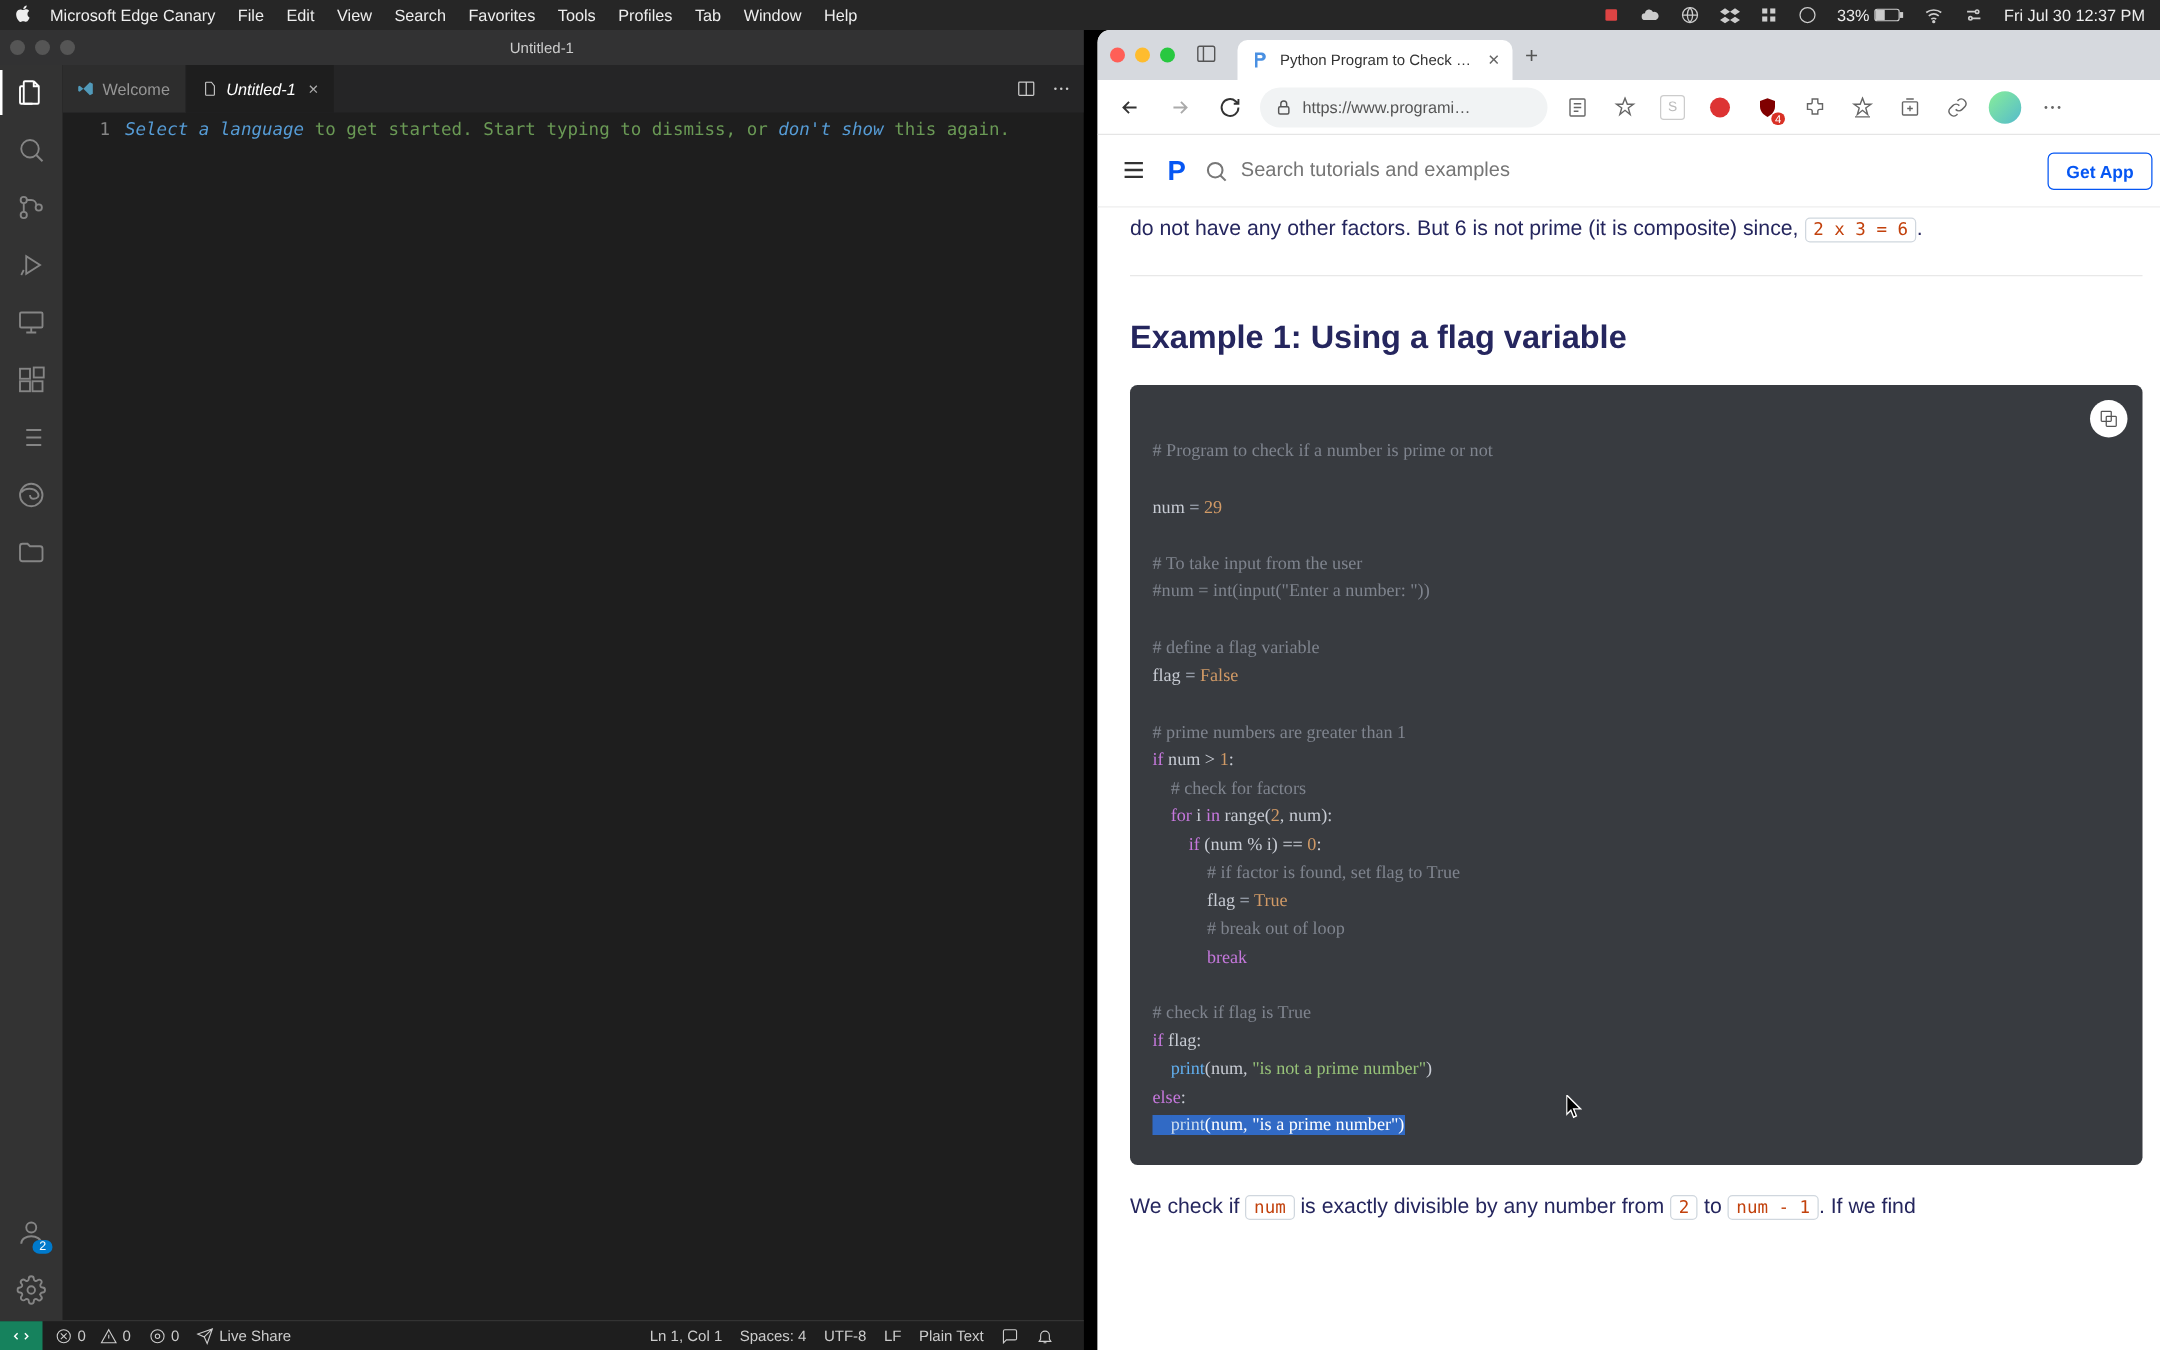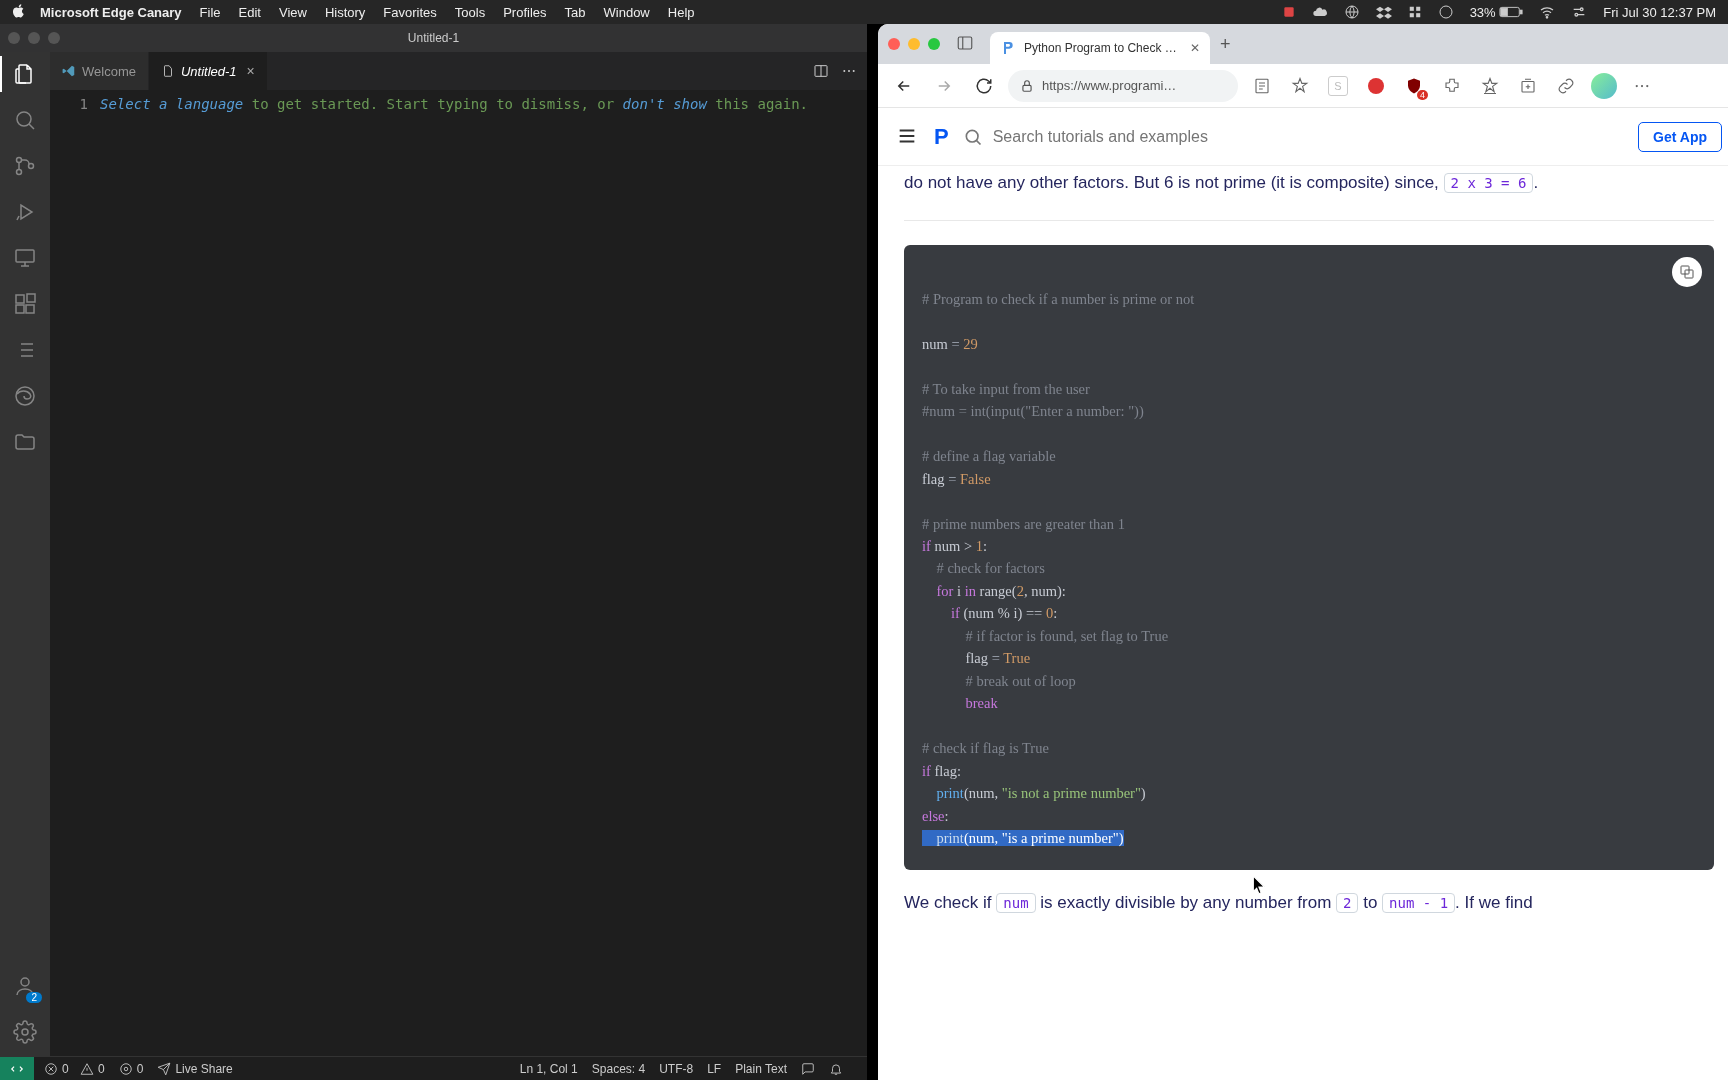--- a/index.html
+++ b/index.html
@@ -1,21 +1,21 @@
 <!DOCTYPE html>
 <html><head>
 <meta charset="utf-8">
 <style>
 * { margin: 0; padding: 0; box-sizing: border-box; }
 body { font-family: -apple-system, BlinkMacSystemFont, "Segoe UI", sans-serif; background: #000; width: 1728px; height: 1080px; overflow: hidden; position: relative; }
 
 
 .menubar { position: absolute; top: 0; left: 0; right: 0; height: 24px; background: rgba(40,40,40,0.95); display: flex; align-items: center; padding: 0 12px; color: #eee; font-size: 13px; z-index: 100; }
 .menubar .apple { margin-right: 14px; }
-.menubar .app { font-weight: 700; margin-right: 18px; }
+.menubar .app { font-weight: 400; margin-right: 18px; }
 .menubar .menu-item { margin-right: 18px; }
 .menubar .spacer { flex: 1; }
 .menubar .status-item { margin-left: 16px; display: flex; align-items: center; font-size: 13px; }
 
 
 .vscode { position: absolute; top: 24px; left: 0; width: 867px; height: 1056px; background: #1e1e1e; display: flex; flex-direction: column; }
 .vscode-titlebar { height: 28px; background: #323233; display: flex; align-items: center; justify-content: center; position: relative; }
 .vscode-traffic { position: absolute; left: 8px; display: flex; gap: 8px; }
 .traffic-dot { width: 12px; height: 12px; border-radius: 50%; background: #555; }
 .vscode-title { color: #ccc; font-size: 12px; }
@@ -74,21 +74,21 @@
 .page { flex: 1; overflow: hidden; background: #fff; }
 .page-header { height: 58px; display: flex; align-items: center; padding: 0 18px; gap: 14px; border-bottom: 1px solid #eee; }
 .hamburger { width: 24px; height: 24px; color: #333; }
 .logo-p { font-weight: 700; color: #0556f3; font-size: 22px; }
 .search-wrap { flex: 1; display: flex; align-items: center; gap: 10px; justify-content: flex-end; }
 .search-icon { color: #777; }
 .search-input { border: none; outline: none; font-size: 16px; color: #555; flex: 1; background: transparent; }
 .get-app { border: 1px solid #0556f3; color: #0556f3; padding: 6px 14px; border-radius: 5px; font-size: 14px; font-weight: 600; background: #fff; }
 .article { padding: 4px 26px 20px; color: #25265e; font-size: 17px; line-height: 1.55; }
 .article .frag { color: #25265e; }
-.article code.inline { background: #fff; border: 1px solid #d0d7de; border-radius: 4px; padding: 1px 6px; font-family: Menlo, monospace; font-size: 14px; color: #6d28d9; }
+.article code.inline { background: #fff; border: 1px solid #d0d7de; border-radius: 4px; padding: 1px 6px; font-family: Menlo, monospace; font-size: 14px; color: #c2410c; }
 .article h2 { font-size: 26px; font-weight: 700; margin: 28px 0 18px; color: #25265e; }
 .codeblock { background: #383b40; border-radius: 6px; padding: 20px 18px; font-family: Liberation Serif, serif; font-size: 14.5px; line-height: 1.55; color: #c8ccd4; position: relative; white-space: pre; overflow: hidden; }
 .codeblock .copy-btn { position: absolute; top: 12px; right: 12px; width: 30px; height: 30px; background: #fff; border-radius: 50%; display: flex; align-items: center; justify-content: center; color: #555; }
 .cm { color: #7f848e; font-style: normal; }
 .kw2 { color: #c678dd; }
 .num2 { color: #d19a66; }
 .bool2 { color: #d19a66; }
 .fn2 { color: #61afef; }
 .str2 { color: #98c379; }
 .op2 { color: #abb2bf; }
@@ -100,21 +100,21 @@
 <body>
 
 <div class="menubar">
   <span class="apple"><svg width="14" height="14" viewBox="0 0 24 24" fill="#eee">
         <path d="M17.05 12.54c-.03-2.87 2.34-4.25 2.45-4.32-1.34-1.95-3.42-2.22-4.15-2.25-1.76-.18-3.44 1.04-4.33 1.04-.9 0-2.28-1.02-3.75-.99-1.92.03-3.7 1.12-4.69 2.84-2.01 3.48-.51 8.62 1.43 11.44.96 1.38 2.09 2.93 3.58 2.87 1.44-.06 1.98-.93 3.72-.93 1.73 0 2.22.93 3.74.9 1.55-.03 2.53-1.4 3.47-2.79 1.1-1.6 1.55-3.15 1.57-3.23-.03-.01-3.01-1.15-3.04-4.58zM14.77 4.14c.79-.96 1.32-2.29 1.18-3.62-1.14.05-2.52.76-3.33 1.72-.73.85-1.37 2.21-1.2 3.51 1.27.1 2.56-.64 3.35-1.61z"></path>
       </svg></span>
   <span class="app">Microsoft Edge Canary</span>
   <span class="menu-item">File</span>
   <span class="menu-item">Edit</span>
   <span class="menu-item">View</span>
-  <span class="menu-item">History</span>
+  <span class="menu-item">Search</span>
   <span class="menu-item">Favorites</span>
   <span class="menu-item">Tools</span>
   <span class="menu-item">Profiles</span>
   <span class="menu-item">Tab</span>
   <span class="menu-item">Window</span>
   <span class="menu-item">Help</span>
   <span class="spacer"></span>
   <span class="status-item">
       <svg width="14" height="14" viewBox="0 0 24 24" fill="#d44">
         <rect x="4" y="4" width="16" height="16" rx="2"></rect>
@@ -453,20 +453,21 @@
             <path d="M21 21l-5-5"></path>
           </svg>
         <input class="search-input" placeholder="Search tutorials and examples" style="">
       </div>
       <button class="get-app">Get App</button>
     </div>
     <div class="article">
       <span class="frag">do not have any other factors. But 6 is not prime (it is composite) since,</span>
       <code class="inline">2 x 3 = 6</code><span>.</span>
       <hr class="divider">
+      <h2>Example 1: Using a flag variable</h2>
       <div class="codeblock">
 <div class="copy-btn"><svg width="16" height="16" viewBox="0 0 24 24" fill="none" stroke="#555" stroke-width="1.5">
               <rect x="9" y="9" width="12" height="12" rx="1"></rect>
               <rect x="3" y="3" width="12" height="12" rx="1"></rect>
             </svg></div><span class="cm"># Program to check if a number is prime or not</span>
 
 <span>num </span><span class="op2">= </span><span class="num2">29</span>
 
 <span class="cm"># To take input from the user</span>
 <span class="cm">#num = int(input("Enter a number: "))</span>

